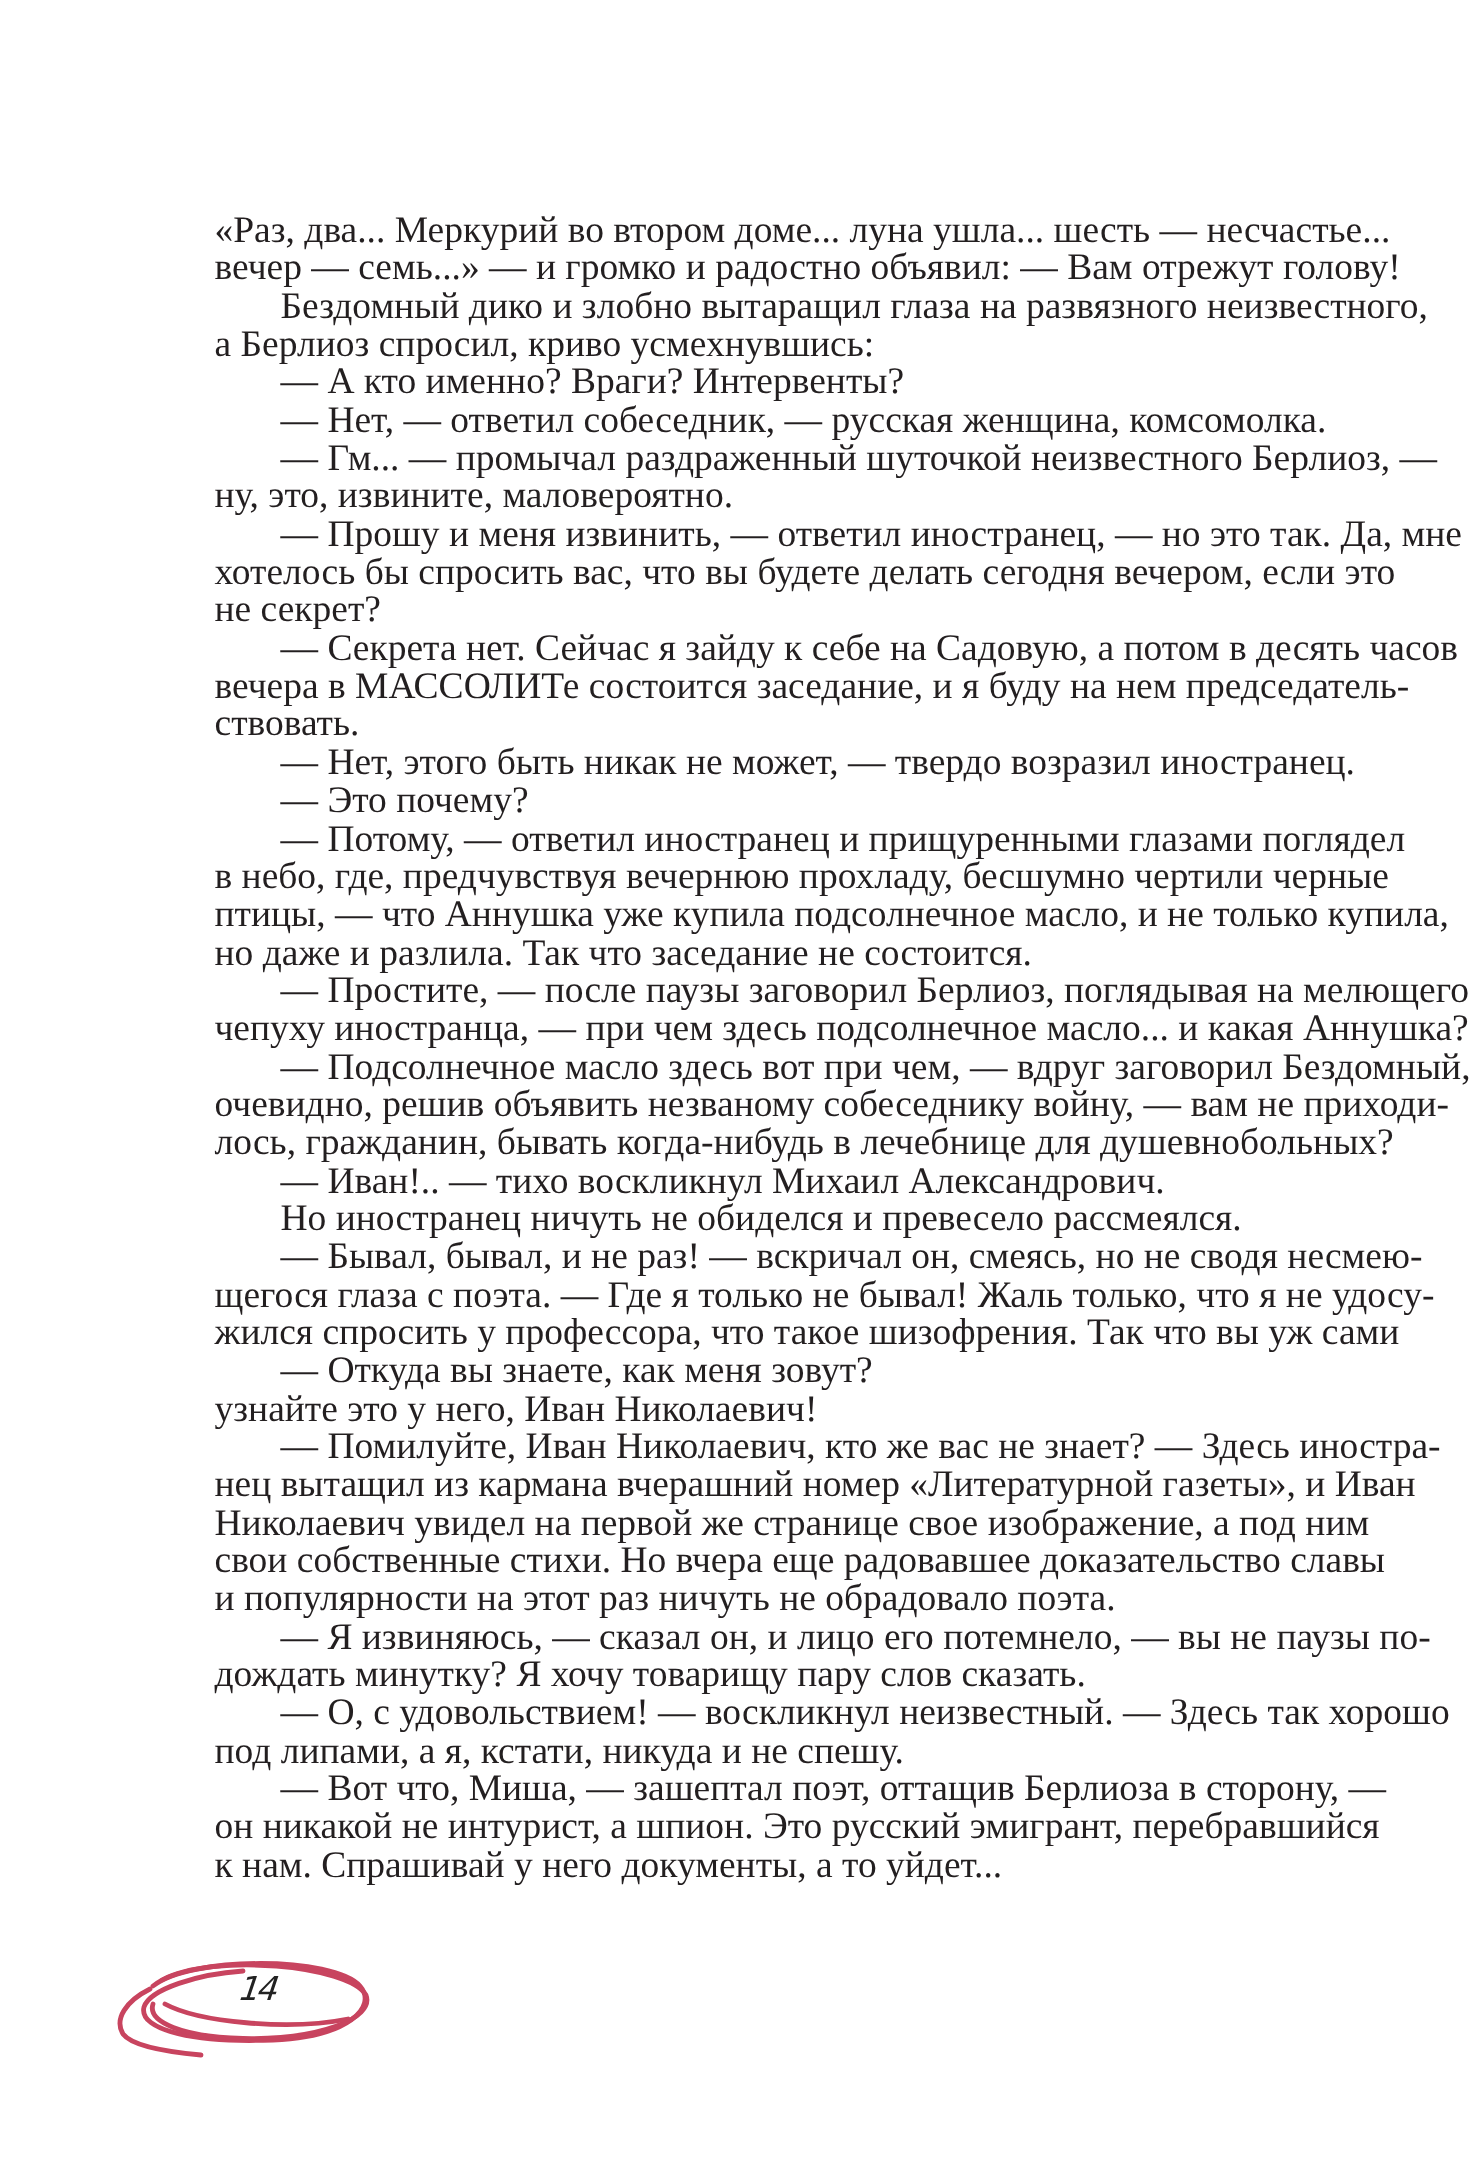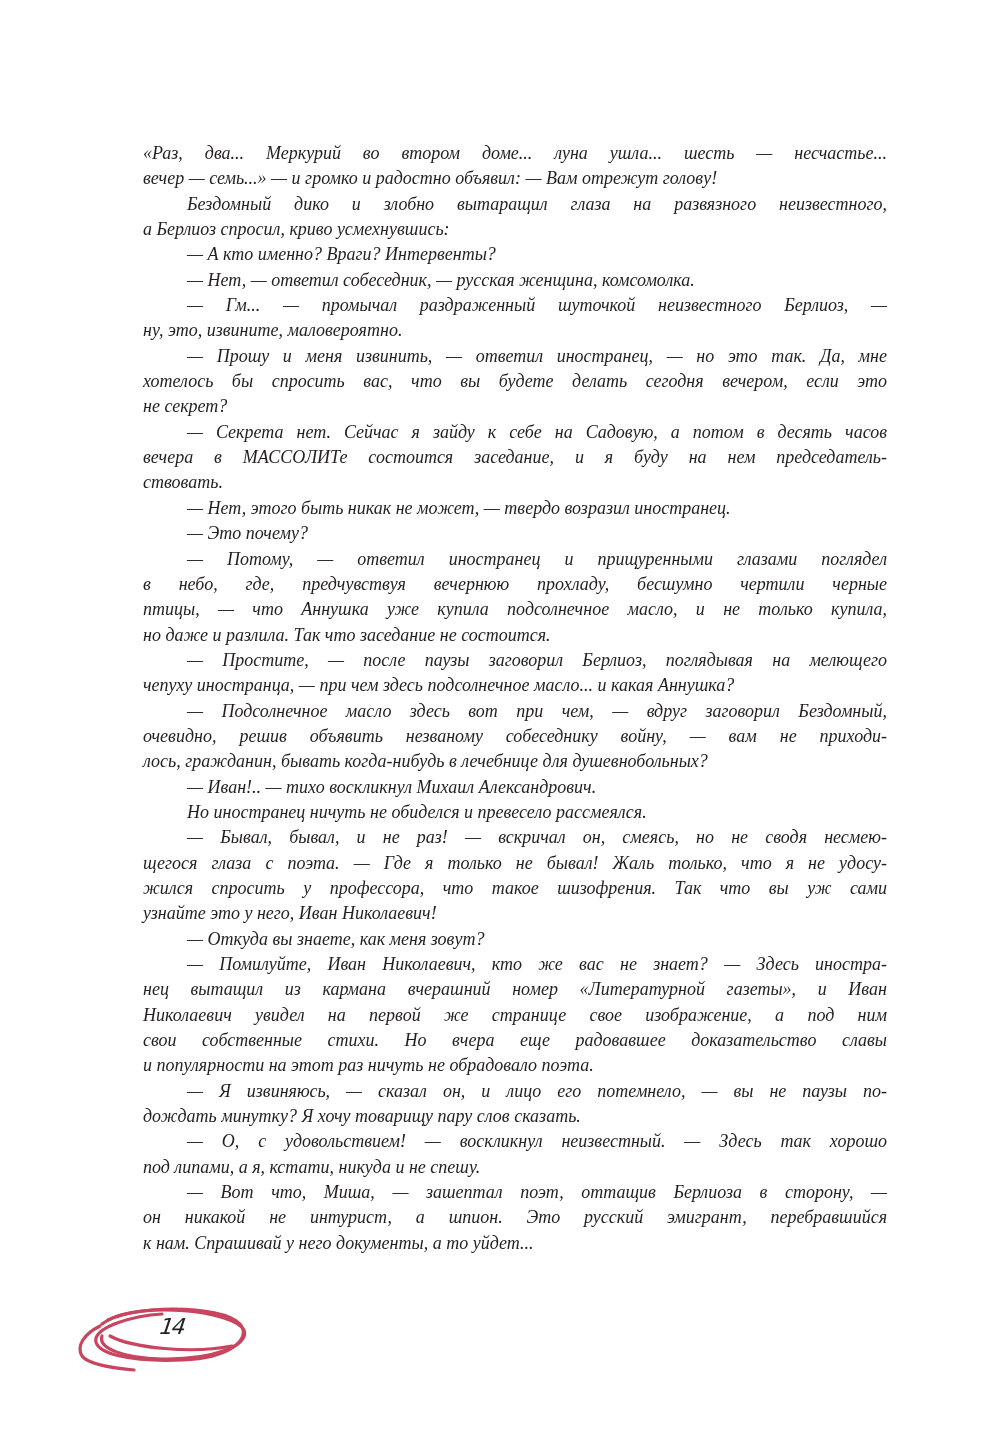--- a/index.html
+++ b/index.html
@@ -1,21 +1,21 @@
 <!DOCTYPE html>
 <html><head>
 <meta charset="utf-8">
 <style>
   html, body { margin:0; padding:0; background:#ffffff; }
   body { width:986px; height:1447px; position:relative; overflow:hidden; }
   .page { position:absolute; left:0; top:0; width:986px; height:1447px; background:#ffffff; }
   .text-block {
     position:absolute; left:143px; top:141px; width:744px;
     font-family:"Liberation Serif", "DejaVu Serif", serif;
-    font-size:18px; line-height:25.35px; color:#231f20;font-style:italic;
+    font-size:25px; line-height:25.35px; color:#231f20;
   }
   .line {
     display:block; height:25.35px; white-space:nowrap;
     text-align:justify; text-align-last:justify;
     overflow:visible;
   }
   .line.indent { padding-left:44px; }
   .line.last { text-align-last:left; }
   .page-number-wrap { position:absolute; left:72px; top:1296px; width:185px; height:80px; }
   .page-number-wrap svg { position:absolute; left:0; top:0; }
@@ -53,22 +53,22 @@
       <span class="line indent">— Простите, — после паузы заговорил Берлиоз, поглядывая на мелющего</span>
       <span class="line last">чепуху иностранца, — при чем здесь подсолнечное масло... и какая Аннушка?</span>
       <span class="line indent">— Подсолнечное масло здесь вот при чем, — вдруг заговорил Бездомный,</span>
       <span class="line">очевидно, решив объявить незваному собеседнику войну, — вам не приходи-</span>
       <span class="line last">лось, гражданин, бывать когда-нибудь в лечебнице для душевнобольных?</span>
       <span class="line indent last">— Иван!.. — тихо воскликнул Михаил Александрович.</span>
       <span class="line indent last">Но иностранец ничуть не обиделся и превесело рассмеялся.</span>
       <span class="line indent">— Бывал, бывал, и не раз! — вскричал он, смеясь, но не сводя несмею-</span>
       <span class="line">щегося глаза с поэта. — Где я только не бывал! Жаль только, что я не удосу-</span>
       <span class="line">жился спросить у профессора, что такое шизофрения. Так что вы уж сами</span>
+      <span class="line indent last">— Откуда вы знаете, как меня зовут?</span>
       <span class="line last">узнайте это у него, Иван Николаевич!</span>
-      <span class="line indent last">— Откуда вы знаете, как меня зовут?</span>
       <span class="line indent">— Помилуйте, Иван Николаевич, кто же вас не знает? — Здесь иностра-</span>
       <span class="line">нец вытащил из кармана вчерашний номер «Литературной газеты», и Иван</span>
       <span class="line">Николаевич увидел на первой же странице свое изображение, а под ним</span>
       <span class="line">свои собственные стихи. Но вчера еще радовавшее доказательство славы</span>
       <span class="line last">и популярности на этот раз ничуть не обрадовало поэта.</span>
       <span class="line indent">— Я извиняюсь, — сказал он, и лицо его потемнело, — вы не паузы по-</span>
       <span class="line last">дождать минутку? Я хочу товарищу пару слов сказать.</span>
       <span class="line indent">— О, с удовольствием! — воскликнул неизвестный. — Здесь так хорошо</span>
       <span class="line last">под липами, а я, кстати, никуда и не спешу.</span>
       <span class="line indent">— Вот что, Миша, — зашептал поэт, оттащив Берлиоза в сторону, —</span>

